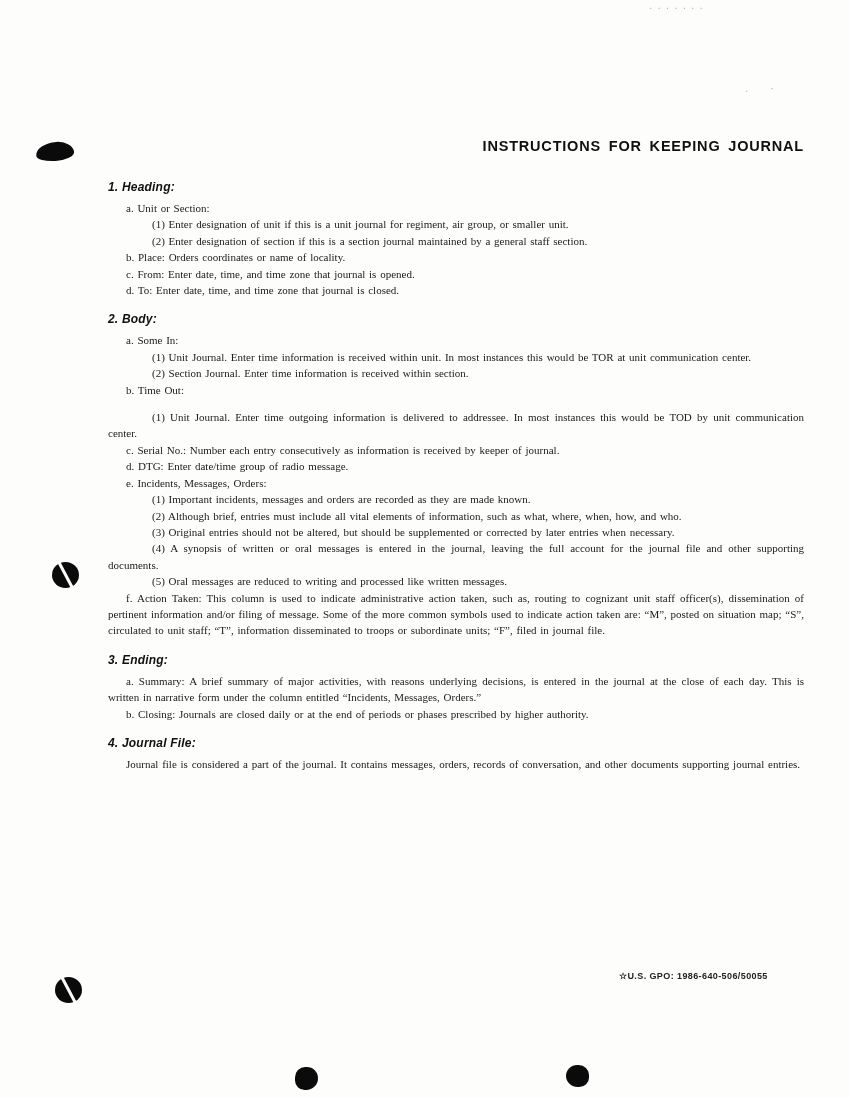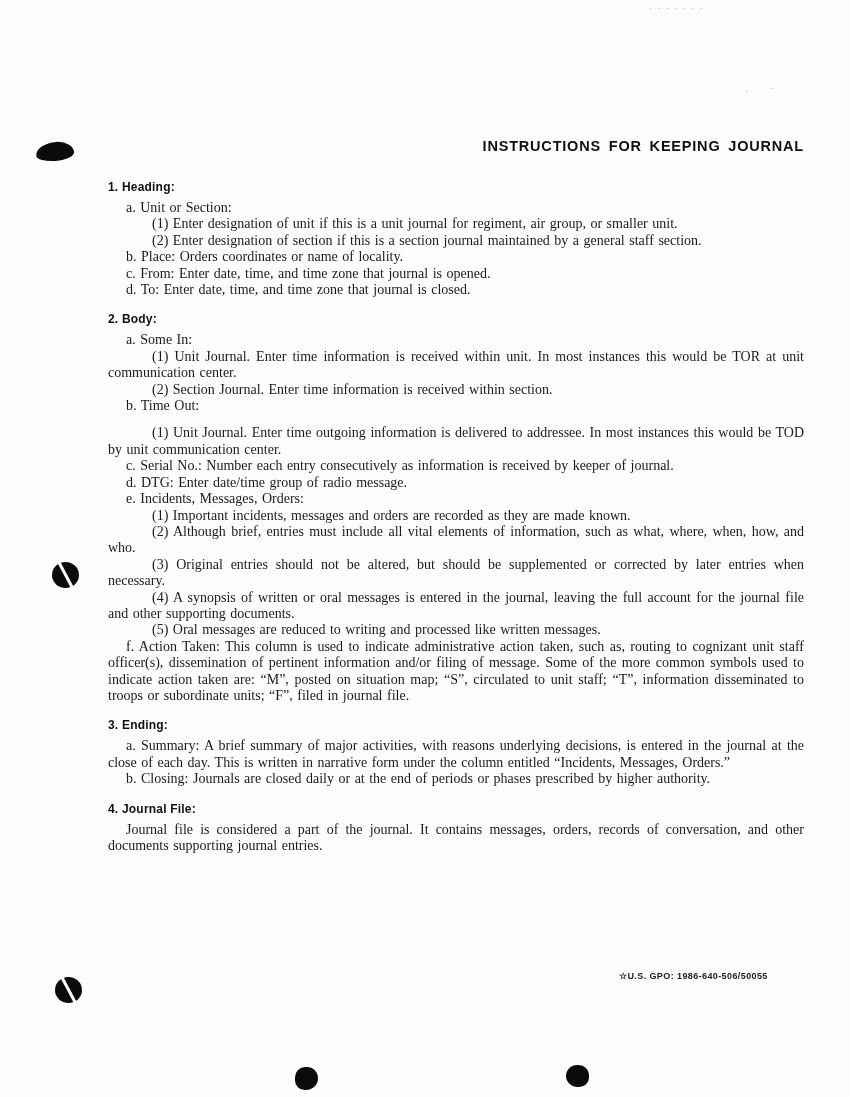--- a/index.html
+++ b/index.html
@@ -30,29 +30,30 @@
     word-spacing: 3px;
     text-align: right;
     color: #101010;
     margin-bottom: 26px;
   }
 
   .sec {
     font-family: "Liberation Sans", sans-serif;
     font-size: 12px;
     font-weight: bold;
+    font-style: italic;
     letter-spacing: 0.2px;
     color: #101010;
     margin-top: 14px;
     margin-bottom: 6px;
   }
   .sec.first { margin-top: 0; }
 
   .content p {
-    font-size: 14px;
+    font-size: 11px;
     line-height: 16.4px;
     text-align: justify;
     word-spacing: 1px;
     color: #1a1a1a;
   }
   .i1 { text-indent: 18px; }
   .i2 { text-indent: 44px; }
   .gap { margin-top: 11px; }
 
   .gpo {

